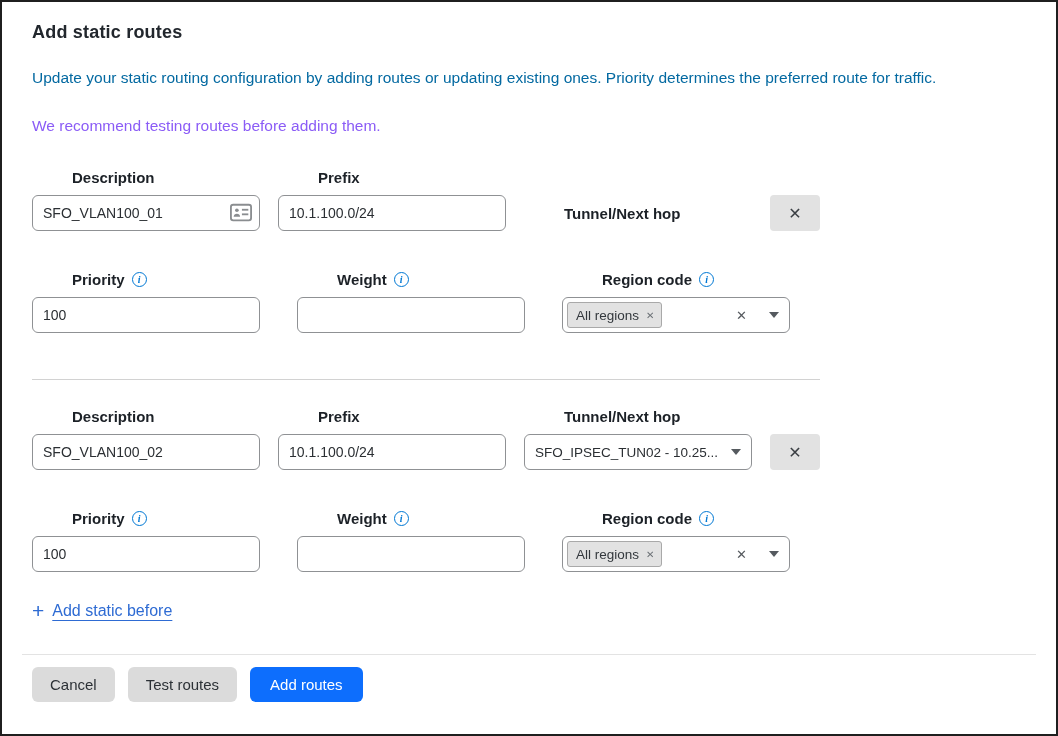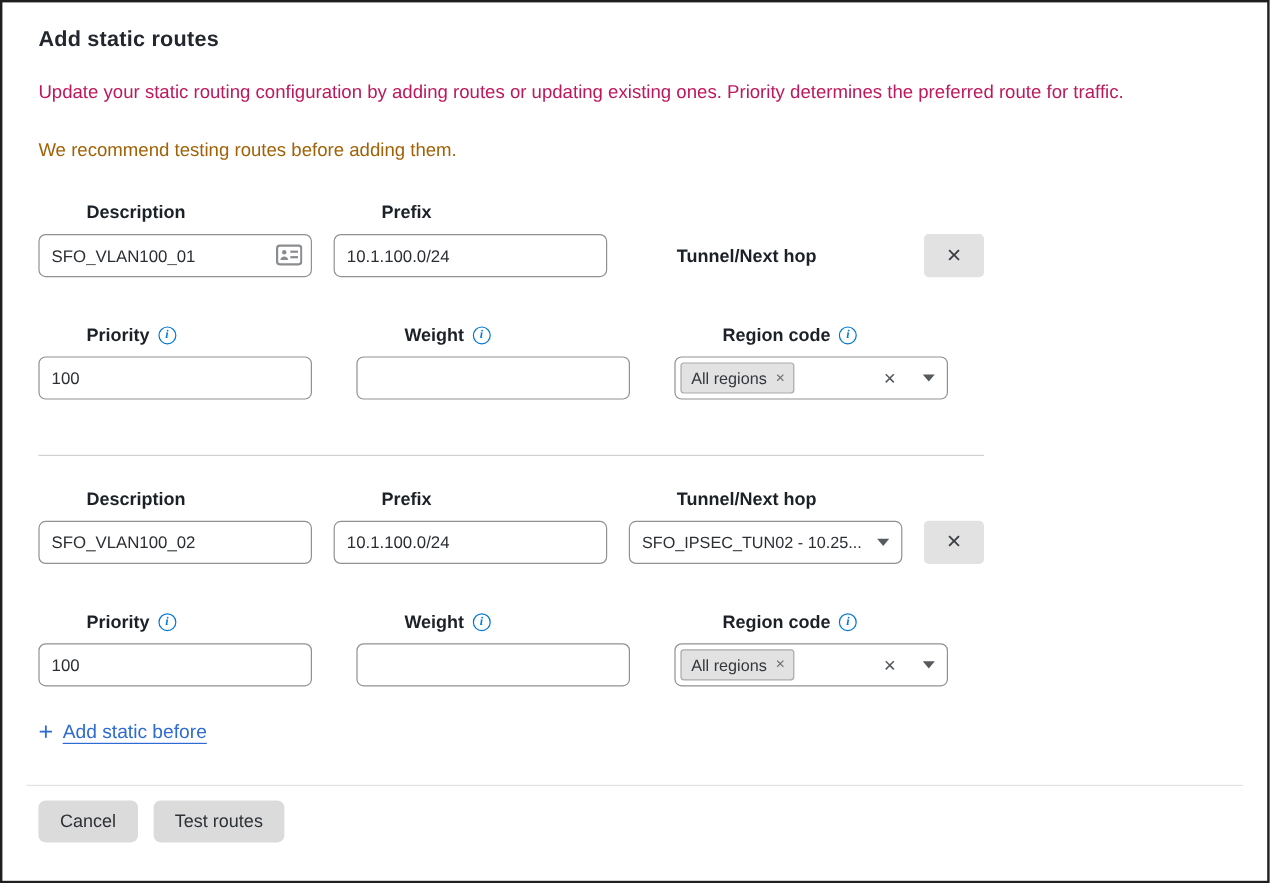--- a/index.html
+++ b/index.html
@@ -11,22 +11,22 @@
     color:#24292e;
     overflow:hidden;
     position:relative;
   }
   .content { padding:14px 30px 0 30px; }
 
   .page-title {
     font-size:18px; font-weight:700; color:#22272d;
     margin-top:6px; letter-spacing:.2px;
   }
-  .intro { margin-top:24px; font-size:15.5px; color:#be185d; line-height:22px; }
-  .note  { margin-top:28px; font-size:15.5px; color:#a16207; }
+  .intro { margin-top:24px; font-size:15.5px; color:#0369a1; line-height:22px; }
+  .note  { margin-top:28px; font-size:15.5px; color:#8b5cf6; }
 
   .route-section { margin-top:34px; }
   .field-row { display:flex; align-items:flex-end; }
   .field-row.second { margin-top:40px;gap:19px; }
 
   .field-group { width:228px; margin-right:18px; }
   .field-label {
     display:flex; align-items:center;
     font-size:15px; font-weight:700; color:#1c2127;
     margin-bottom:9px;
@@ -259,13 +259,14 @@
     <span class="add-link-text">Add static before</span>
   </div>
 
 </div>
 
 <hr class="footer-divider">
 
 <div class="footer">
   <button class="btn btn-secondary">Cancel</button>
   <button class="btn btn-secondary">Test routes</button>
+  <button class="btn btn-primary">Add routes</button>
 </div>
 
 </body></html>

